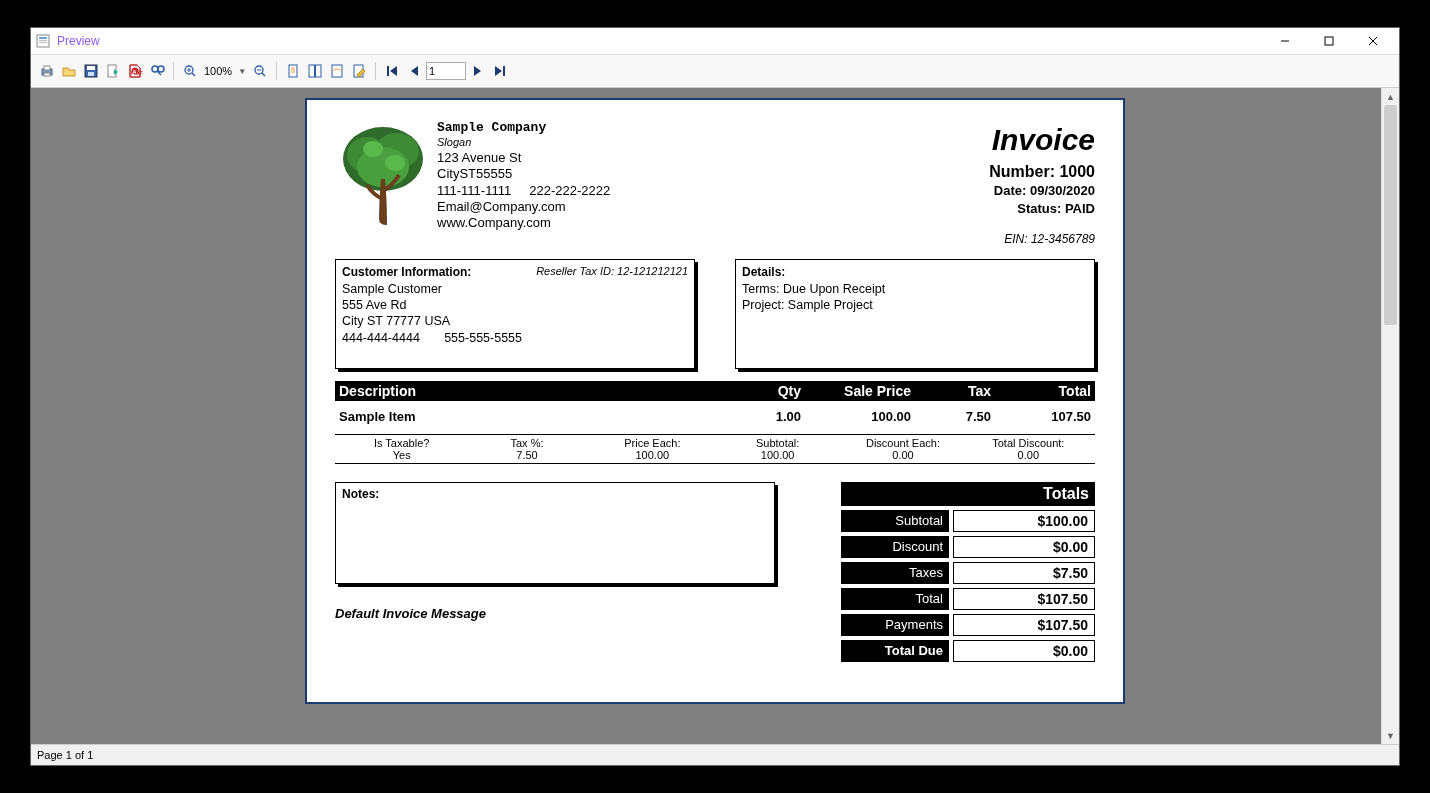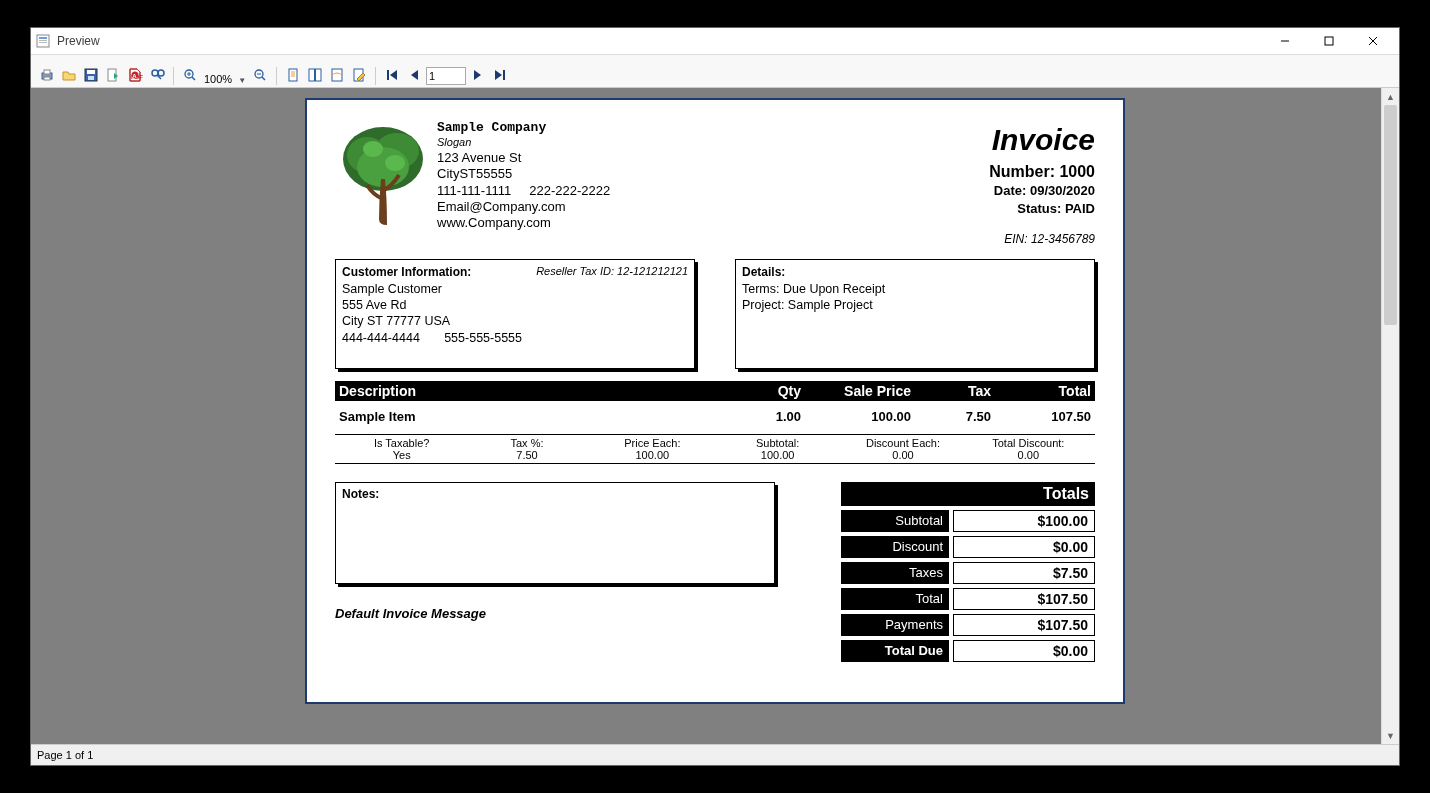--- a/index.html
+++ b/index.html
@@ -1,23 +1,23 @@
 <!DOCTYPE html>
 <html><head>
 <meta charset="utf-8">
 <style>
   html,body{margin:0;padding:0;font-family:Arial,Helvetica,sans-serif;background:#000;height:100%;}
   .app-frame{position:absolute;top:27px;left:30px;right:30px;bottom:27px;background:#fff;border:1px solid #666;display:flex;flex-direction:column;}
   
-  .titlebar{height:26px;display:flex;align-items:center;font-size:12px;color:#404040;padding:0 4px;border-bottom:1px solid #ddd;}
+  .titlebar{height:26px;display:flex;align-items:center;font-size:12px;color:#8b5cf6;padding:0 4px;border-bottom:1px solid #ddd;}
   .titlebar .spacer{flex:1;}
   .title-icon{width:16px;height:16px;margin-right:6px;display:inline-flex;align-items:center;justify-content:center;}
   .win-btn{width:44px;height:26px;display:flex;align-items:center;justify-content:center;font-size:12px;font-family:Arial;color:#000;}
   
-  .toolbar{height:28px;display:flex;align-items:flex-end;padding:2px 6px;gap:2px;border-bottom:1px solid #ccc;background:#f8f8f8;}
+  .toolbar{height:28px;display:flex;align-items:center;padding:2px 6px;gap:2px;border-bottom:1px solid #ccc;background:#f8f8f8;}
   .tbtn{width:20px;height:20px;display:flex;align-items:center;justify-content:center;border-radius:2px;}
   .tsep{width:1px;height:18px;background:#ccc;margin:0 4px;}
   .zoom-text{font-size:11px;padding:0 2px;white-space:nowrap;}
   .drop-caret{font-size:8px;color:#555;padding:0 2px;}
   .page-input{width:34px;height:16px;font-size:11px;border:1px solid #aaa;padding:0 2px;}
   
   .viewport{flex:1;background:#808080;overflow:auto;position:relative;}
   .page{background:#fff;width:820px;margin:10px auto;border:2px solid #1d3a6e;padding:10px 10px 40px 10px;box-sizing:border-box;font-size:13px;color:#000;}
   
   .hdr{display:flex;padding:10px 18px 8px 18px;}

